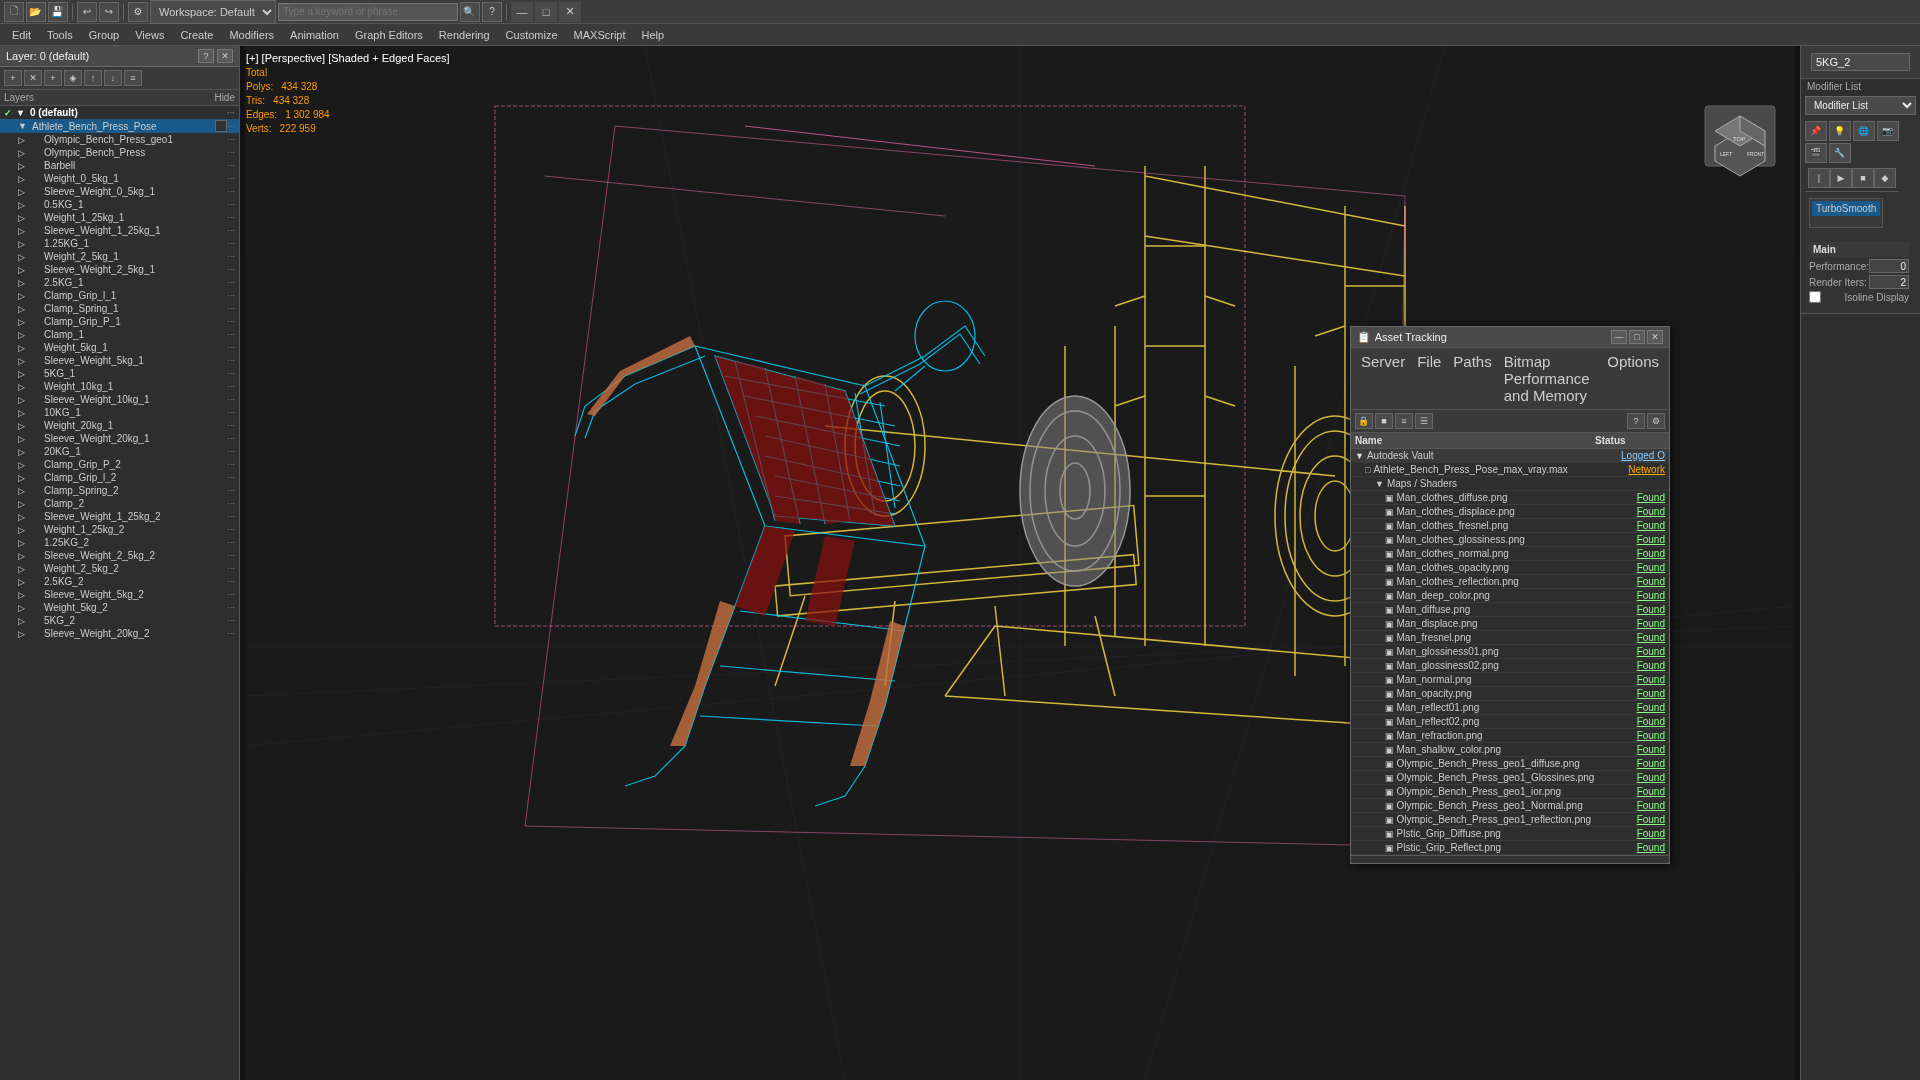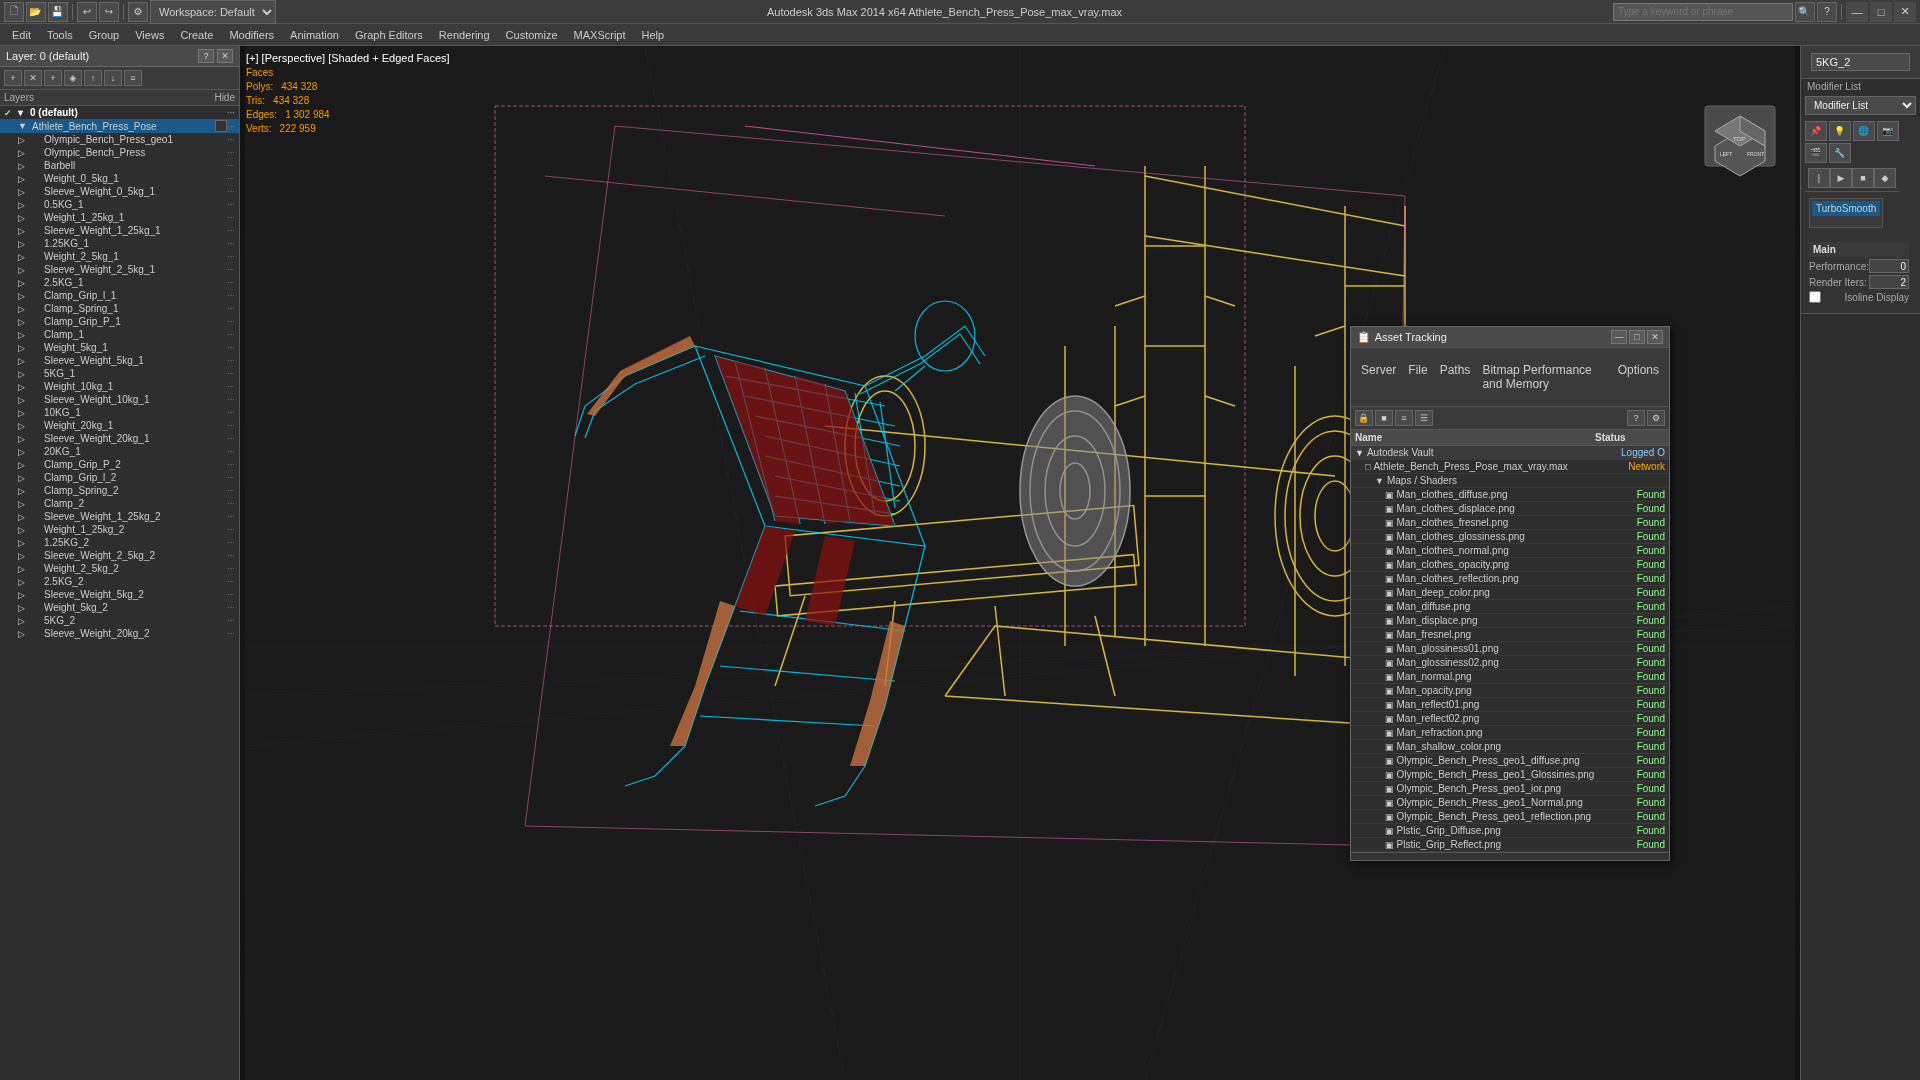--- a/index.html
+++ b/index.html
@@ -319,22 +319,22 @@
       font-size: 9px;
       display: flex; align-items: center; justify-content: center;
     }
     #asset-menu-bar {
       display: flex;
       background: #3a3a3a;
       border-bottom: 1px solid #555;
       padding: 1px 4px;
     }
     .at-menu-item {
-      padding: 14px 6px;
-      font-size: 12px;
+      padding: 4px 6px;
+      font-size: 15px;
       color: #ccc;
       cursor: pointer;
     }
     #asset-toolbar {
       display: flex;
       gap: 2px;
       padding: 3px 4px;
       background: #3a3a3a;
       border-bottom: 1px solid #555;
     }
@@ -366,21 +366,21 @@
     .at-row {
       display: flex;
       align-items: center;
       padding: 1px 4px;
       font-size: 10px;
       border-bottom: 1px solid #3a3a3a;
     }
     .at-row.group-header { background: #3a3a3a; color: #ddd; }
     .at-icon { margin-right: 3px; font-size: 9px; }
     .at-name { flex: 1; color: #ccc; white-space: nowrap; overflow: hidden; text-overflow: ellipsis; }
-    .at-status { width: 70px; text-align: right; color: #8f8; font-size: 10px; }
+    .at-status { width: 70px; text-align: right; color: #8f8; font-size: 10px; text-decoration: underline; }
     #asset-scrollbar {
       height: 8px;
       background: #333;
       border-top: 1px solid #555;
     }
   </style>
 </head>
 <body>
 
 <div id="top-toolbar">
@@ -388,21 +388,20 @@
   <button class="toolbar-btn">📂</button>
   <button class="toolbar-btn">💾</button>
   <div class="toolbar-sep"></div>
   <button class="toolbar-btn">↩</button>
   <button class="toolbar-btn">↪</button>
   <div class="toolbar-sep"></div>
   <button class="toolbar-btn">⚙</button>
   <select class="workspace-dropdown">
     <option>Workspace: Default</option>
   </select>
-  <div id="window-title">Autodesk 3ds Max 2014 x64     Athlete_Bench_Press_Pose_max_vray.max</div>
   <input type="text" class="search-box" placeholder="Type a keyword or phrase" style="">
   <button class="toolbar-btn">🔍</button>
   <button class="toolbar-btn">?</button>
   <div class="toolbar-sep"></div>
   <button class="win-ctrl-btn">—</button>
   <button class="win-ctrl-btn">□</button>
   <button class="win-ctrl-btn win-close">✕</button>
 </div>
 
 <div id="menu-bar">
@@ -928,21 +927,21 @@
 
         <text x="28" y="35" fill="#ddd" font-size="6">TOP</text>
         <text x="15" y="50" fill="#ddd" font-size="5">LEFT</text>
         <text x="42" y="50" fill="#ddd" font-size="5">FRONT</text>
       </g>
     </svg>
 
     <div id="viewport-label">[+] [Perspective] [Shaded + Edged Faces]</div>
     <div id="stats-panel">
       <div class="stat-row">
-        <span class="stat-label">Faces</span>
+        <span class="stat-label">Total</span>
       </div>
       <div class="stat-row">
         <span class="stat-label">Polys:</span>
         <span class="stat-value">434 328</span>
       </div>
       <div class="stat-row">
         <span class="stat-label">Tris:</span>
         <span class="stat-value">434 328</span>
       </div>
       <div class="stat-row">

